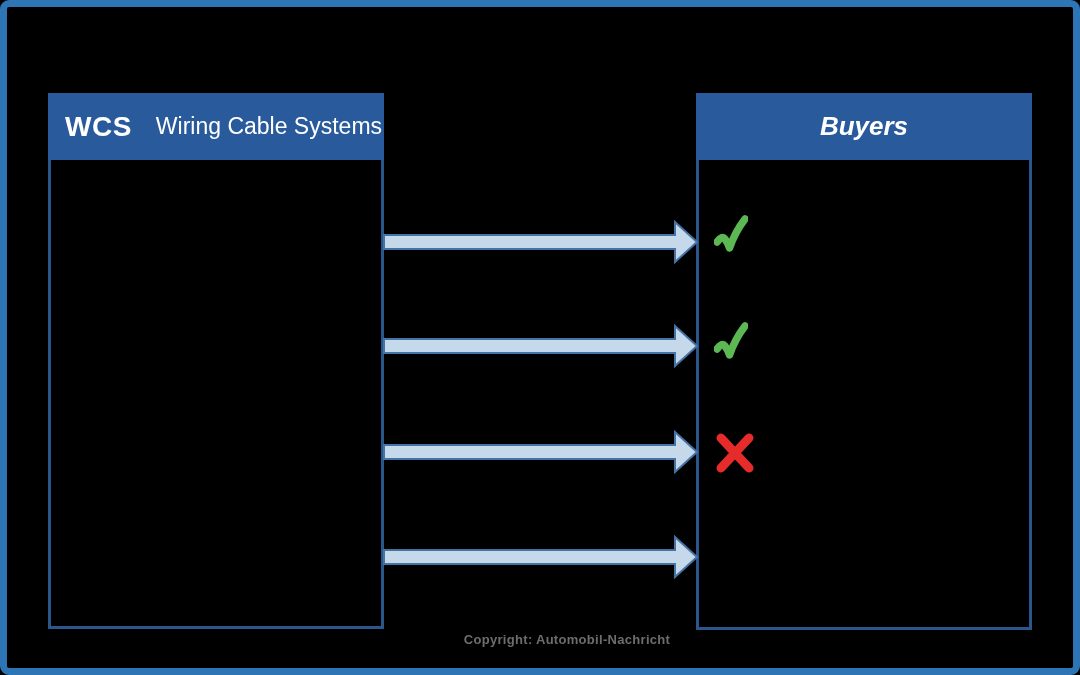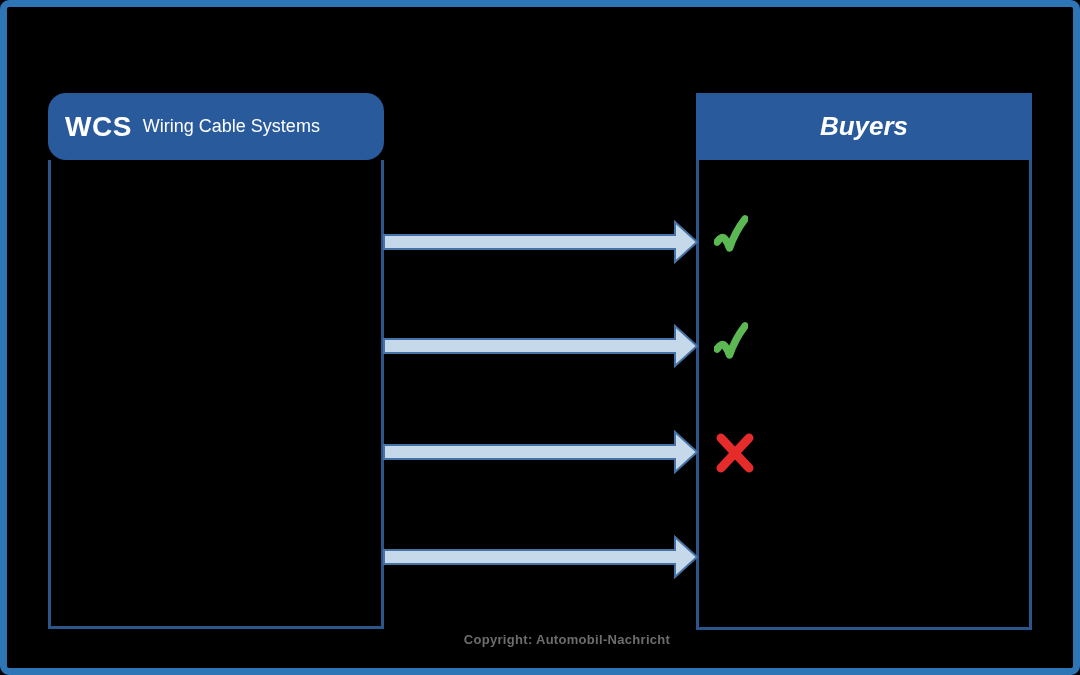--- a/index.html
+++ b/index.html
@@ -46,30 +46,30 @@
     position: absolute;
     top: 67px; left: 0; right: 0; bottom: 0;
     background: #000;
     border: 3px solid #2B568C;
     border-top: none;
     box-sizing: border-box;
   }
   #wcs-box  { left: 48px; }
   #buyers-box { left: 696px; height: 537px; }
 
-  #wcs-box .hdr { padding-left: 17px; border-radius: 18px; }
+  #wcs-box .hdr { padding-left: 17px; }
   .title-abbr {
     font-size: 28px;
     font-weight: 700;
     letter-spacing: 0.5px;
   }
   .title-rest {
-    font-size: 18px;
+    font-size: 23px;
     font-weight: 400;
-    margin-left: 11px;
+    margin-left: 24px;
   }
   #buyers-box .hdr { justify-content: center; }
   .title-buyers {
     font-size: 26px;
     font-weight: 700;
     font-style: italic;
   }
 
   
   .flow-arrow {

